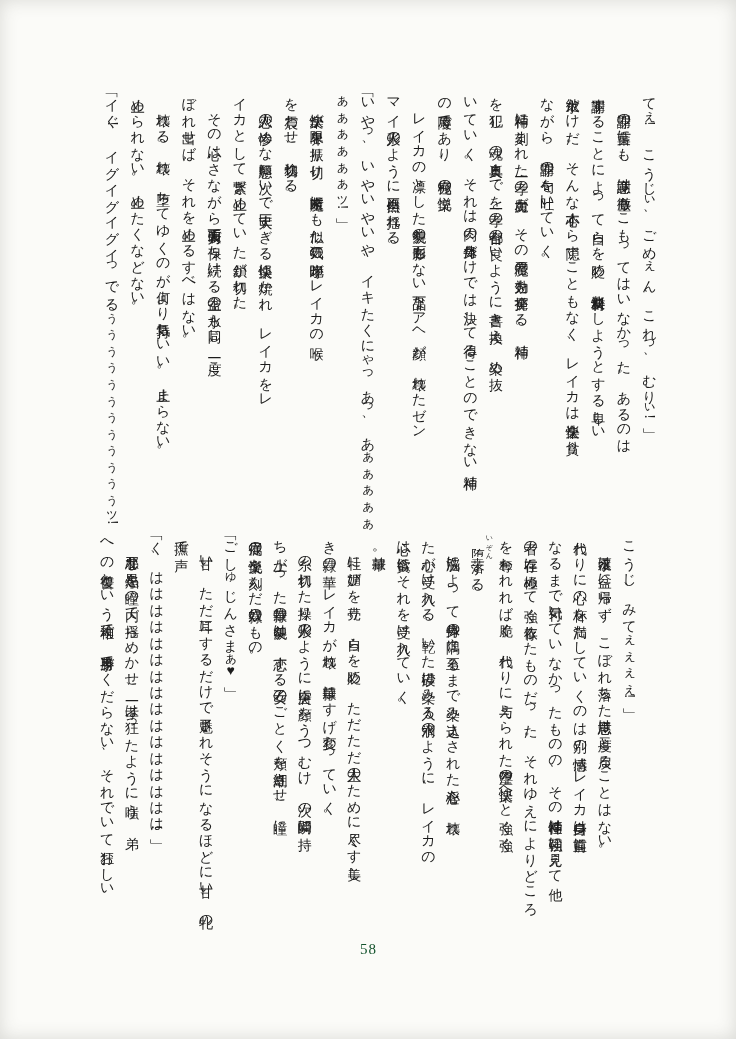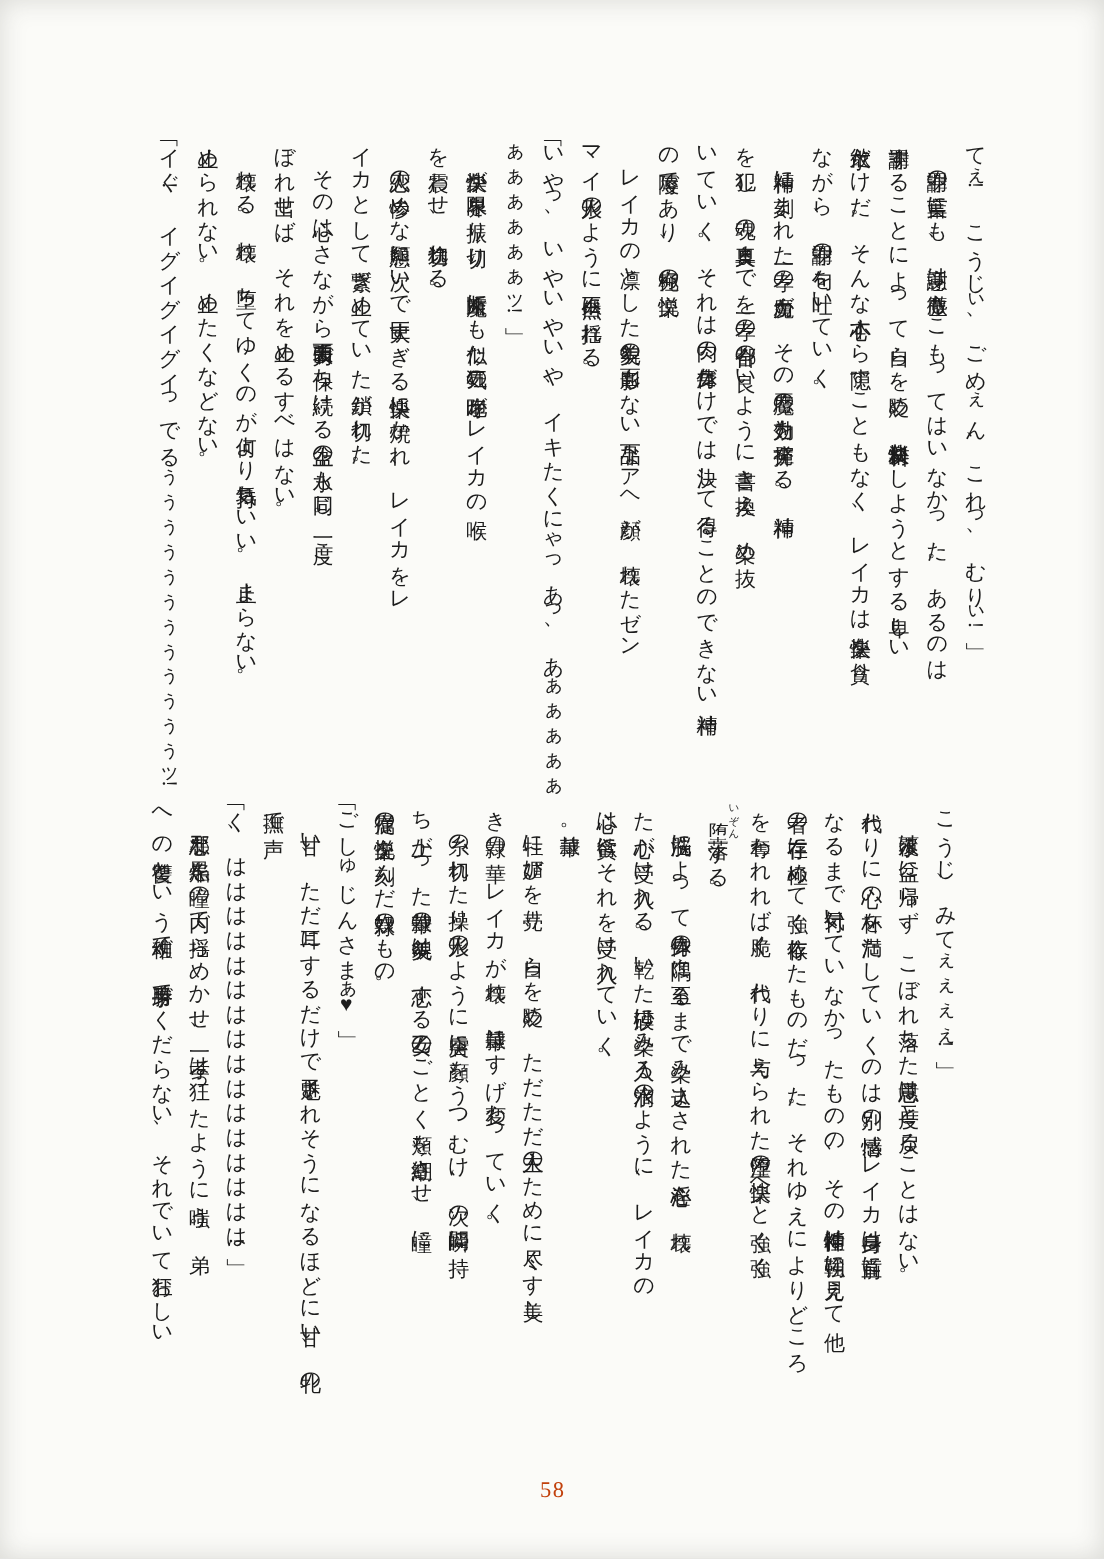--- a/index.html
+++ b/index.html
@@ -48,22 +48,21 @@
   ruby rt {
     font-size: 7px;
     letter-spacing: 0;
   }
   .page-number {
     position: absolute;
     top: 941px;
     left: 360px;
     font-size: 15px;
     letter-spacing: 1px;
-    color: #c2410c;
-    margin-top: 45px;
+    color: #14532d;
   }
 </style>
 </head>
 <body>
 
 <div class="page">
 
   <section class="vblock vblock-top">
       <div class="vcol">てぇ!　こうじぃ、ごめぇん、これっ、むりぃ!」</div>
       <div class="vcol indent">謝罪の言葉にも、謝意は微塵もこもってはいなかった。あるのは</div>

